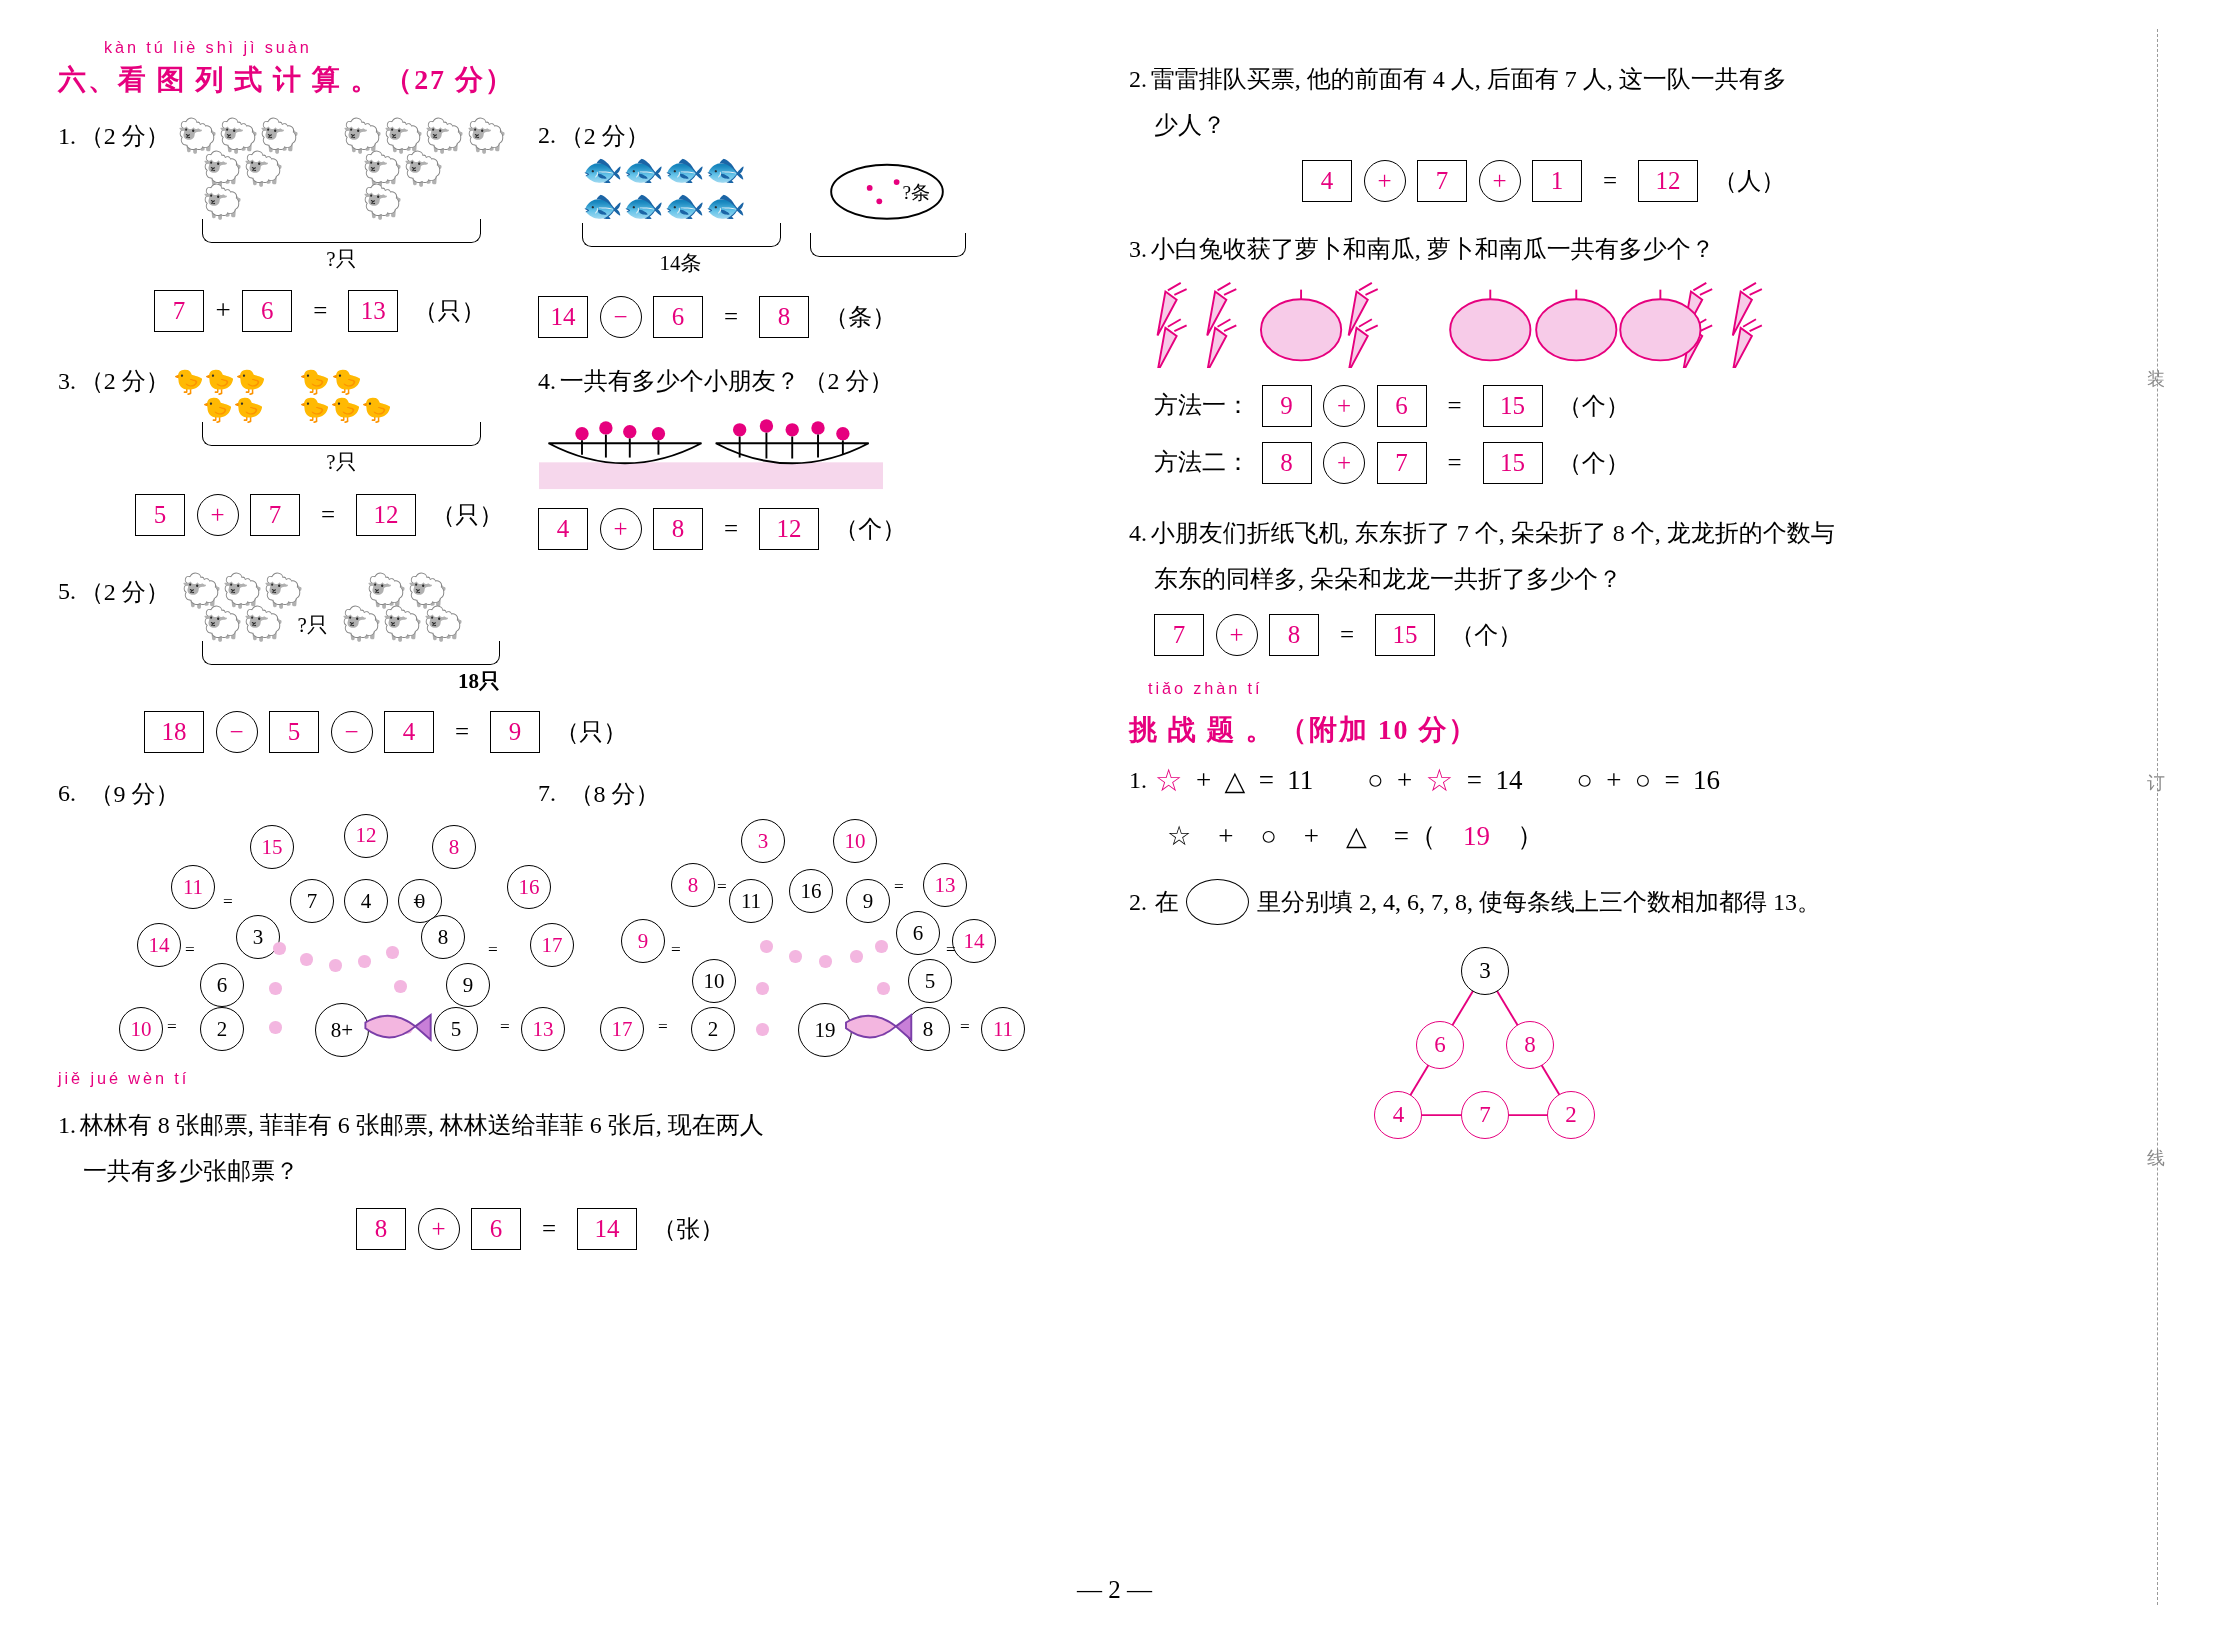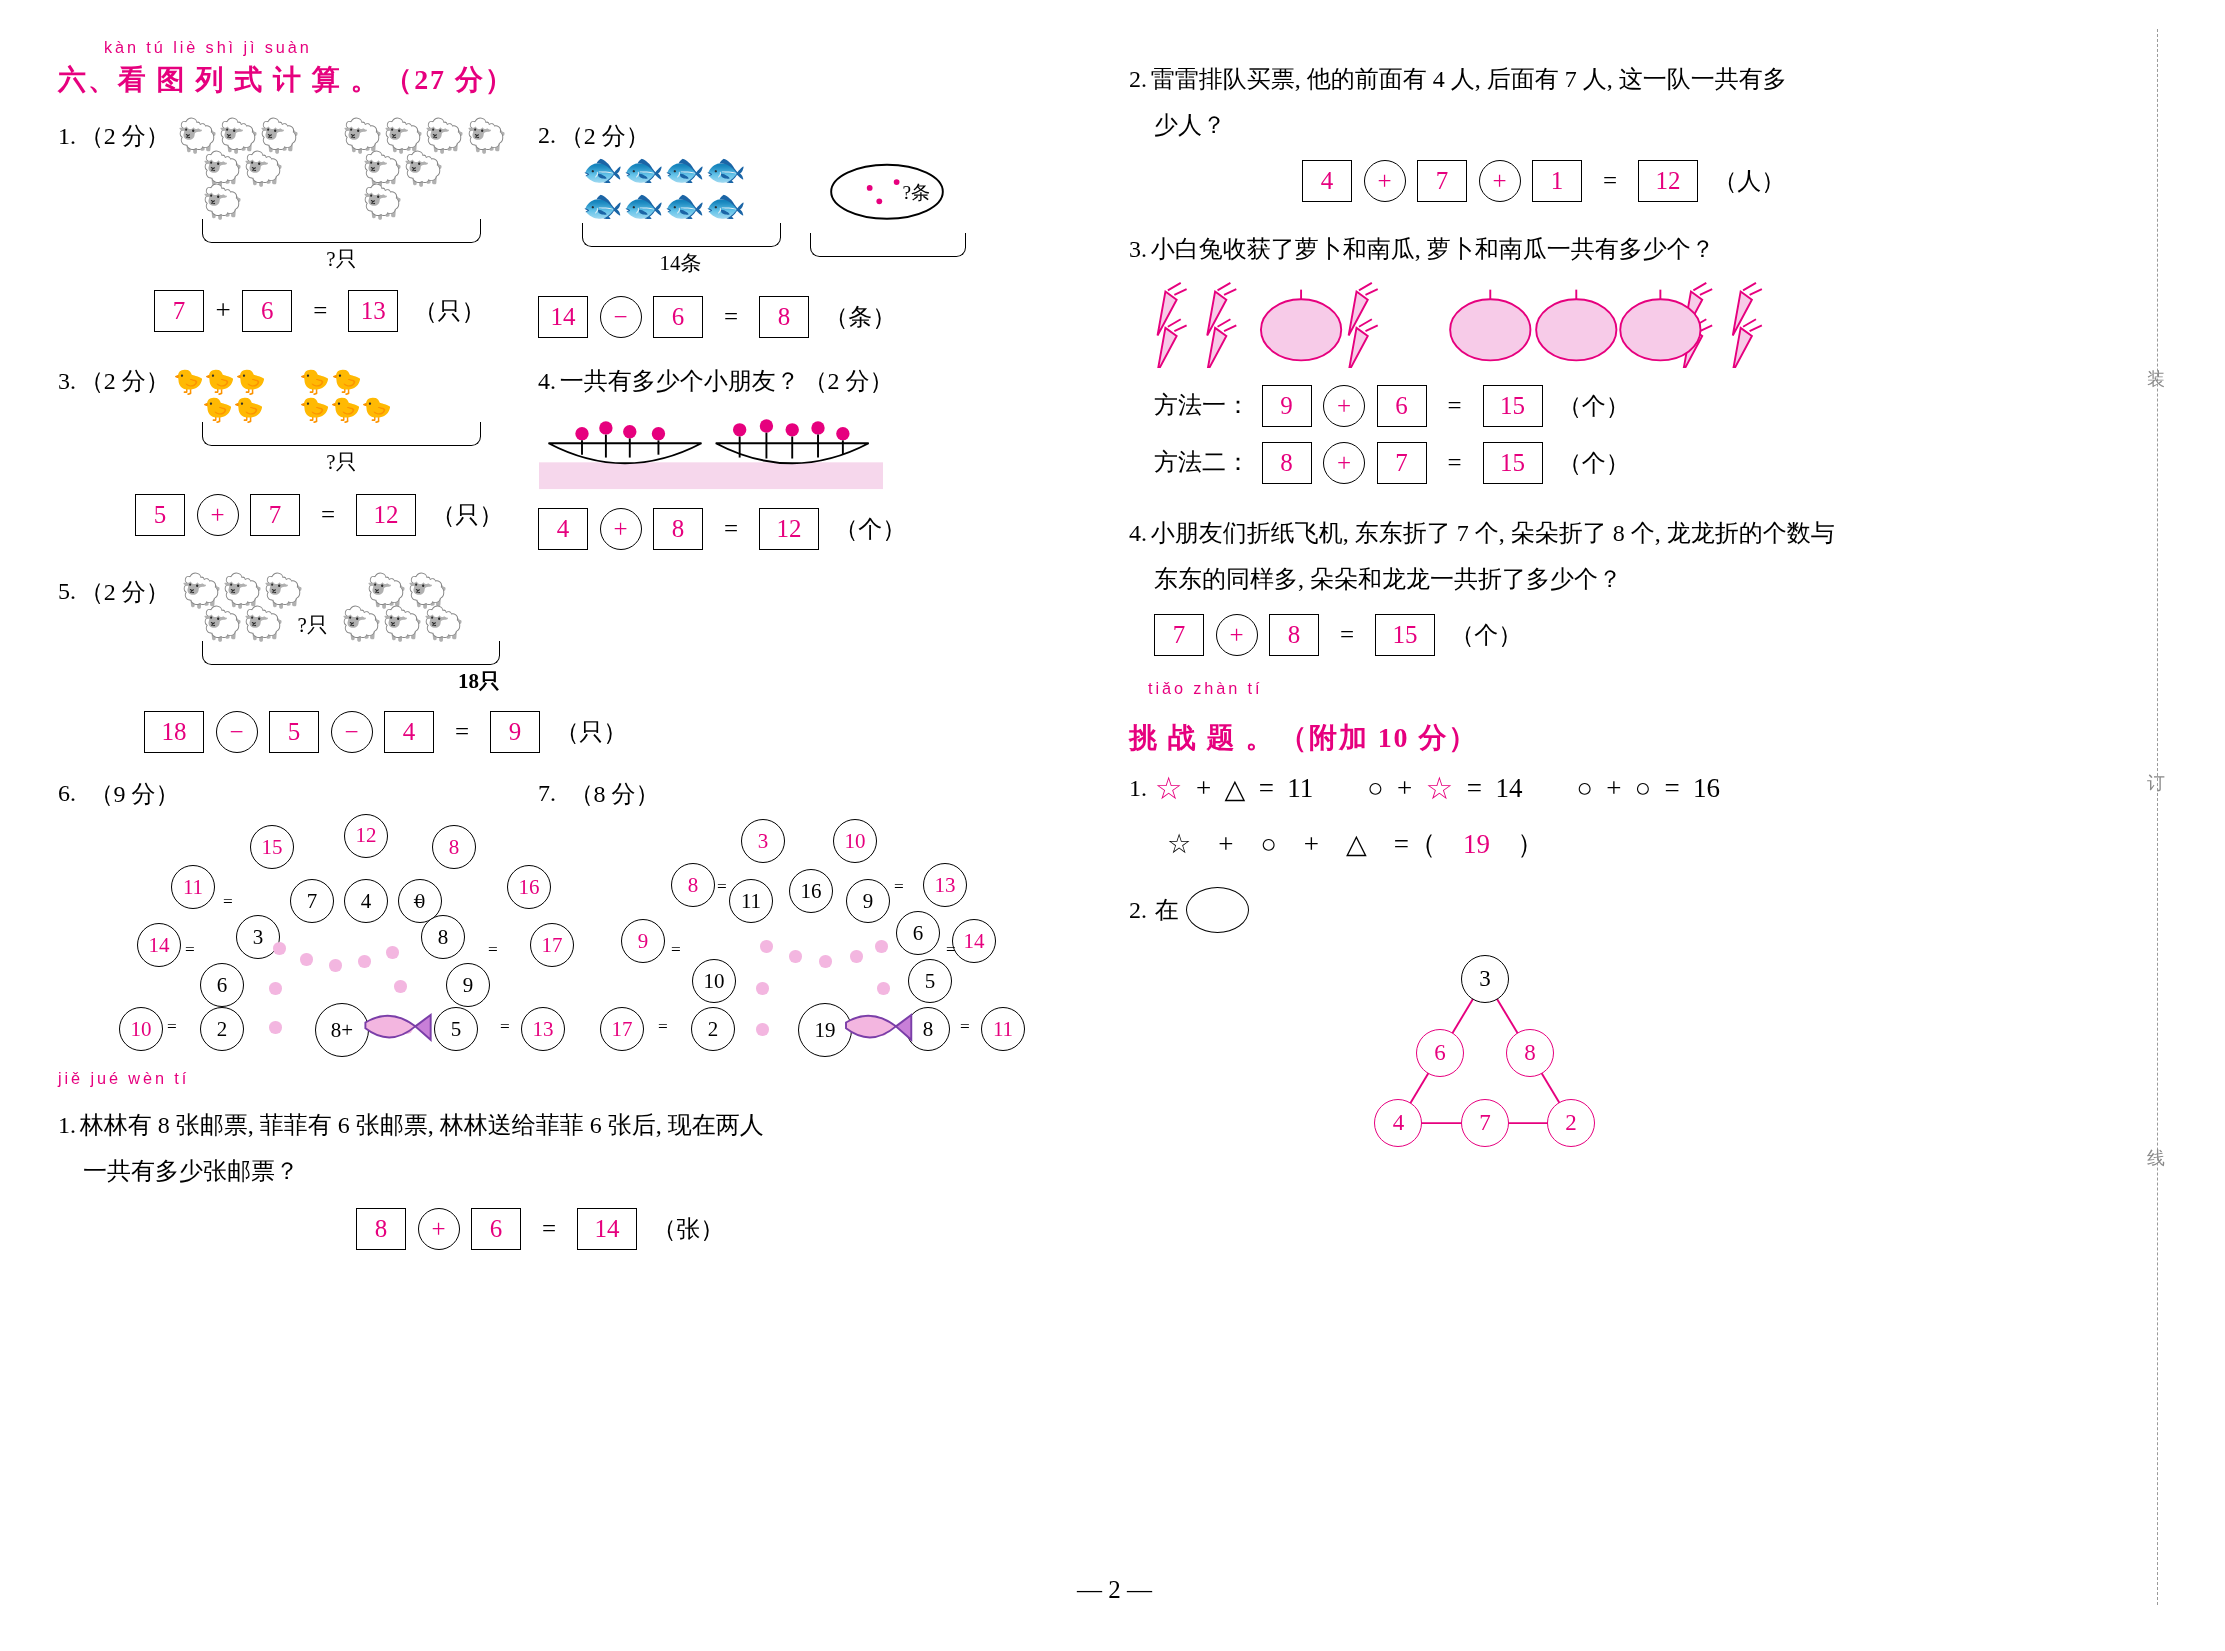--- a/index.html
+++ b/index.html
@@ -504,21 +504,21 @@
         <span class="bx">7</span>
         <span class="op">+</span>
         <span class="bx">8</span>
         <span class="eq">=</span>
         <span class="bx w">15</span>
         <span class="unit">（个）</span>
       </div>
     </div>
 
     <div style="margin-top:23px;margin-left:19px;" class="pinyin">tiǎo zhàn tí</div>
-    <div style="display:flex;align-items:baseline;gap:3.8px;margin-top:21px;">
+    <div style="display:flex;align-items:baseline;gap:3.8px;margin-top:13px;">
       <span class="sec-title">挑 战 题 。</span>
       <span class="sec-title">（附加 10 分）</span>
     </div>
 
     <div style="margin-top:13.4px;">
       <div class="row" style="gap:0;">
         <span class="qnum">1.</span>
         <span class="star pink" style="margin-left:7.7px;">☆</span>
         <span class="sym" style="margin:0 13.4px;">+</span>
         <span class="sym">△</span>
@@ -542,20 +542,21 @@
         <span class="sym pink" style="margin:0 27px;">19</span>
         <span class="sym">）</span>
       </div>
     </div>
 
     <div style="margin-top:25px;">
       <div class="row" style="gap:7.7px;">
         <span class="qnum">2.</span>
         <span class="qnum">在</span>
         <span style="display:inline-block;width:61px;height:44px;border:1.9px solid #000;border-radius:50%;"></span>
+        <span class="qnum">里分别填 2, 4, 6, 7, 8, 使每条线上三个数相加都得 13。</span>
       </div>
       <div style="margin-top:17.3px;margin-left:231px;">
         <div class="tri">
           <svg width="250" height="202" viewBox="0 0 260 210">
             <line x1="130" y1="30" x2="40" y2="180" stroke="#e6007e" stroke-width="2"></line>
             <line x1="130" y1="30" x2="220" y2="180" stroke="#e6007e" stroke-width="2"></line>
             <line x1="40" y1="180" x2="220" y2="180" stroke="#e6007e" stroke-width="2"></line>
           </svg>
           <div class="tc k" style="left:101px;top:4.8px;">3</div>
           <div class="tc" style="left:56px;top:79px;">6</div>

